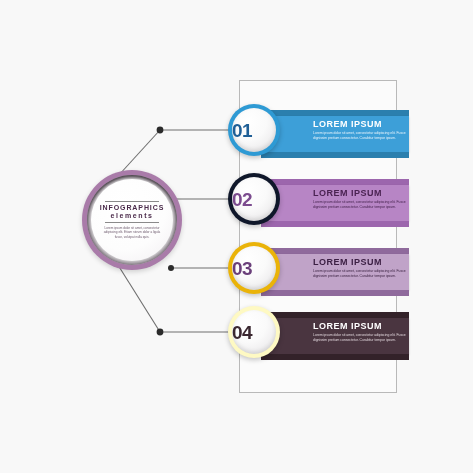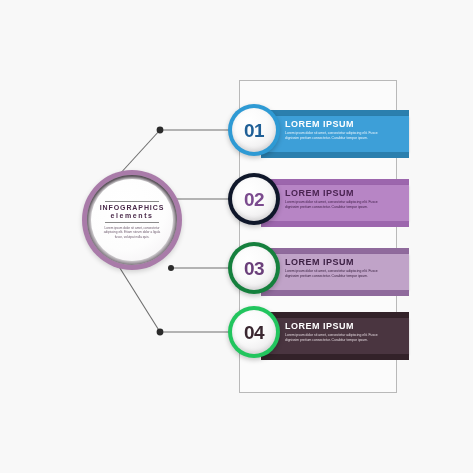--- a/index.html
+++ b/index.html
@@ -141,21 +141,21 @@
     box-shadow: 0 1px 2px rgba(0,0,0,0.18);
   }
   .bar-bot {
     position: absolute;
     left: 0; top: 42px;
     width: 148px;
     height: 6px;
   }
   .bar-text {
     position: absolute;
-    left: 24px;
+    left: 52px;
     top: 9px;
     width: 106px;
   }
   .bar-title {
     font-size: 9px;
     font-weight: bold;
     letter-spacing: 0.5px;
     margin: 0 0 2px 0;
     line-height: 10px;
   }
@@ -178,21 +178,21 @@
     box-sizing: border-box;
   }
   .num-inner {
     position: absolute;
     left: 4px; top: 4px;
     width: 44px; height: 44px;
     border-radius: 50%;
     background: radial-gradient(circle at 36% 30%, #ffffff 0%, #fafafa 45%, #e3e1e3 100%);
     display: flex;
     align-items: center;
-    justify-content: center;
+    justify-content: flex-start;
     box-shadow: inset 0 -2px 4px rgba(0,0,0,0.12);
     box-sizing: border-box;
   }
   .num-text {
     font-size: 19px;
     font-weight: bold;
     letter-spacing: -0.5px;
     line-height: 19px;
   }
 </style>
@@ -268,37 +268,37 @@
   <div class="row" id="row-2" style="top:242px">
     <div class="bar-wrap">
       <div class="bar-top" style="background: rgb(143, 106, 156);"></div>
       <div class="bar-main" style="background: rgb(192, 163, 200);"></div>
       <div class="bar-bot" style="background: rgb(143, 106, 156);"></div>
       <div class="bar-text">
         <div class="bar-title" style="color: rgb(60, 32, 68);">LOREM IPSUM</div>
         <div class="bar-body" style="color: rgb(56, 32, 63);">Lorem ipsum dolor sit amet, consectetur adipiscing elit. Fusce dignissim pretium consectetur. Curabitur tempor ipsum.</div>
       </div>
     </div>
-    <div class="num-circle" style="background: #15803d;">
+    <div class="num-circle" style="background: #eab308;">
       <div class="num-inner">
         <span class="num-text" style="color: rgb(106, 63, 122);">03</span>
       </div>
     </div>
   </div>
 
   <div class="row" id="row-3" style="top:306px">
     <div class="bar-wrap">
       <div class="bar-top" style="background: rgb(51, 34, 41);"></div>
       <div class="bar-main" style="background: rgb(74, 53, 64);"></div>
       <div class="bar-bot" style="background: rgb(51, 34, 41);"></div>
       <div class="bar-text">
         <div class="bar-title" style="color: rgb(255, 255, 255);">LOREM IPSUM</div>
         <div class="bar-body" style="color: rgb(224, 214, 219);">Lorem ipsum dolor sit amet, consectetur adipiscing elit. Fusce dignissim pretium consectetur. Curabitur tempor ipsum.</div>
       </div>
     </div>
-    <div class="num-circle" style="background: #22c55e;">
+    <div class="num-circle" style="background: #fef9c3;">
       <div class="num-inner">
         <span class="num-text" style="color: rgb(58, 39, 48);">04</span>
       </div>
     </div>
   </div>
 
 </div>
 
 </body></html>

